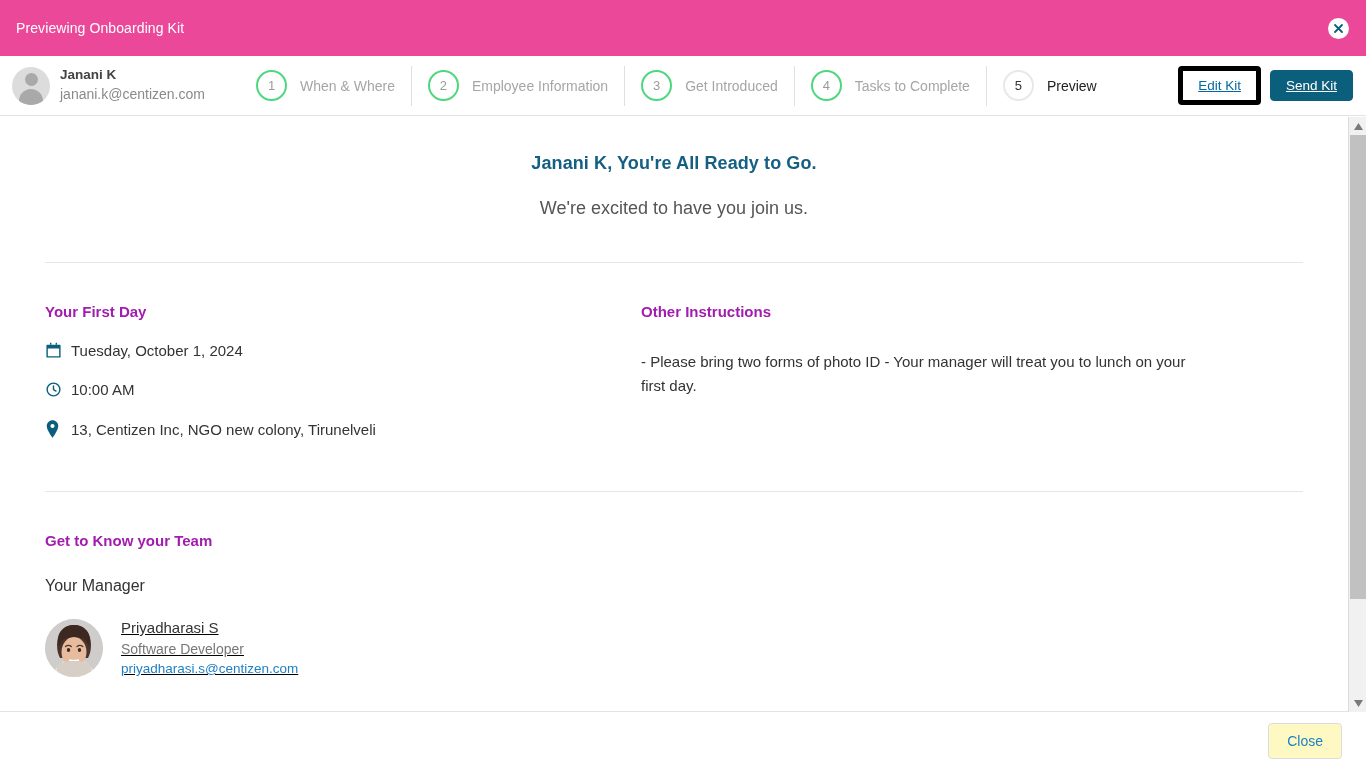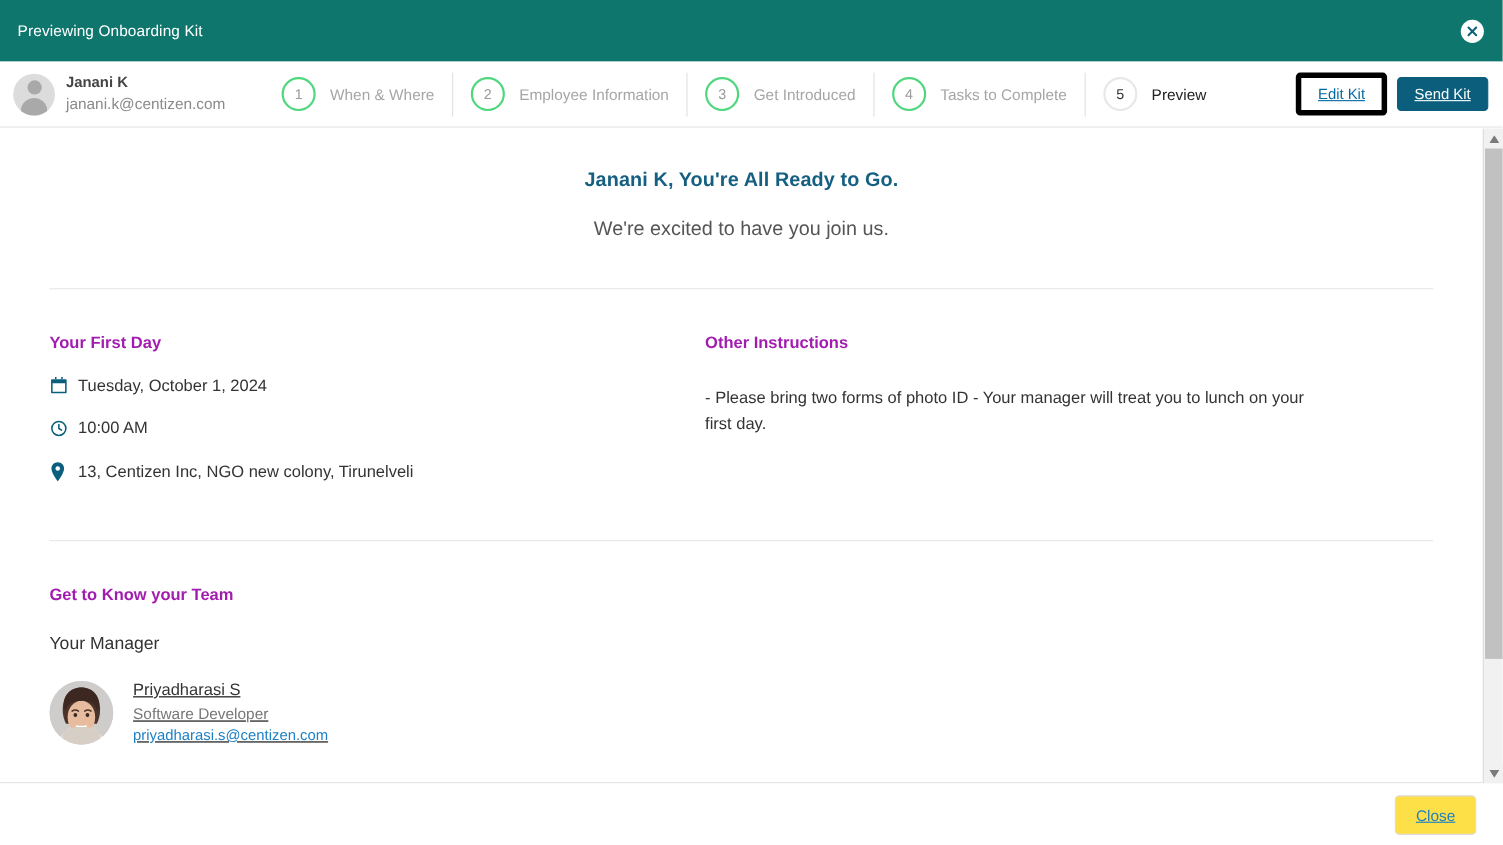--- a/index.html
+++ b/index.html
@@ -7,21 +7,21 @@
     width: 1366px; height: 768px;
     font-family: "Liberation Sans", sans-serif;
     background: #ffffff;
     overflow: hidden;
   }
 
   
   .topbar {
     position: absolute; left: 0; top: 0;
     width: 1366px; height: 56px;
-    background: #0f766e;
+    background: #ec4899;
     display: flex; align-items: center;
   }
   .topbar-title {
     color: #ffffff;
     font-size: 14px;
     margin-left: 16px;
     letter-spacing: .1px;
   }
   .topbar-close {
     position: absolute; right: 17px; top: 18px;
@@ -206,25 +206,24 @@
 
   
   .footer {
     position: absolute; left: 0; bottom: 0;
     width: 1366px; height: 55px;
     background: #ffffff;
     display: flex; align-items: center; justify-content: flex-end;
     padding-right: 24px;
   }
   .btn-close {
-    background: #fde047; color: #1d7fc4;
+    background: #fef9c3; color: #1d7fc4;
     border: 1px solid #dcdcdc; border-radius: 4px;
     font-size: 14px; padding: 9px 18px; cursor: pointer;
     font-family: "Liberation Sans", sans-serif;
-    text-decoration: underline;
   }
 </style>
 </head>
 <body>
 
 <div class="topbar">
   <div class="topbar-title">Previewing Onboarding Kit</div>
   <div class="topbar-close">
     <svg width="13" height="13" viewBox="0 0 13 13">
       <path d="M3 3 L10 10 M10 3 L3 10" stroke="#0b5f7d" stroke-width="1.8" stroke-linecap="round" fill="none"></path>

